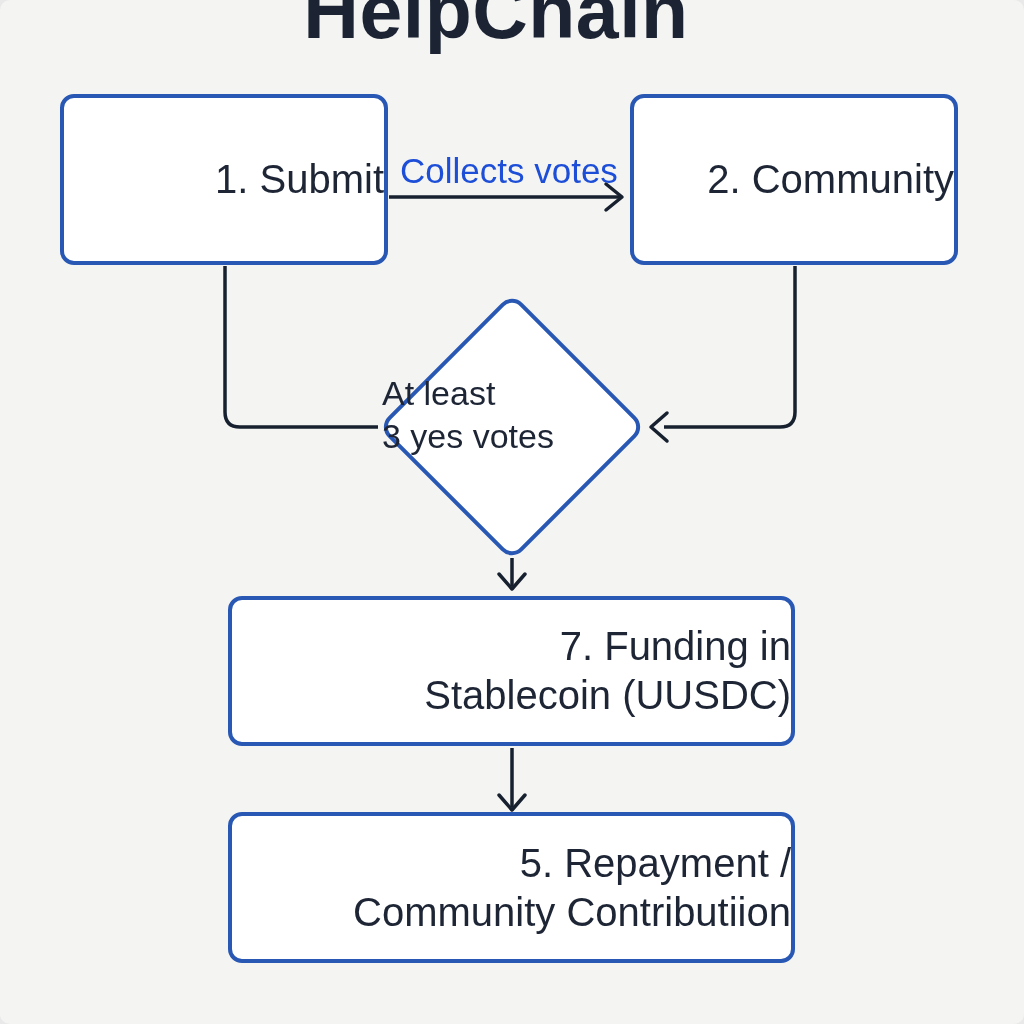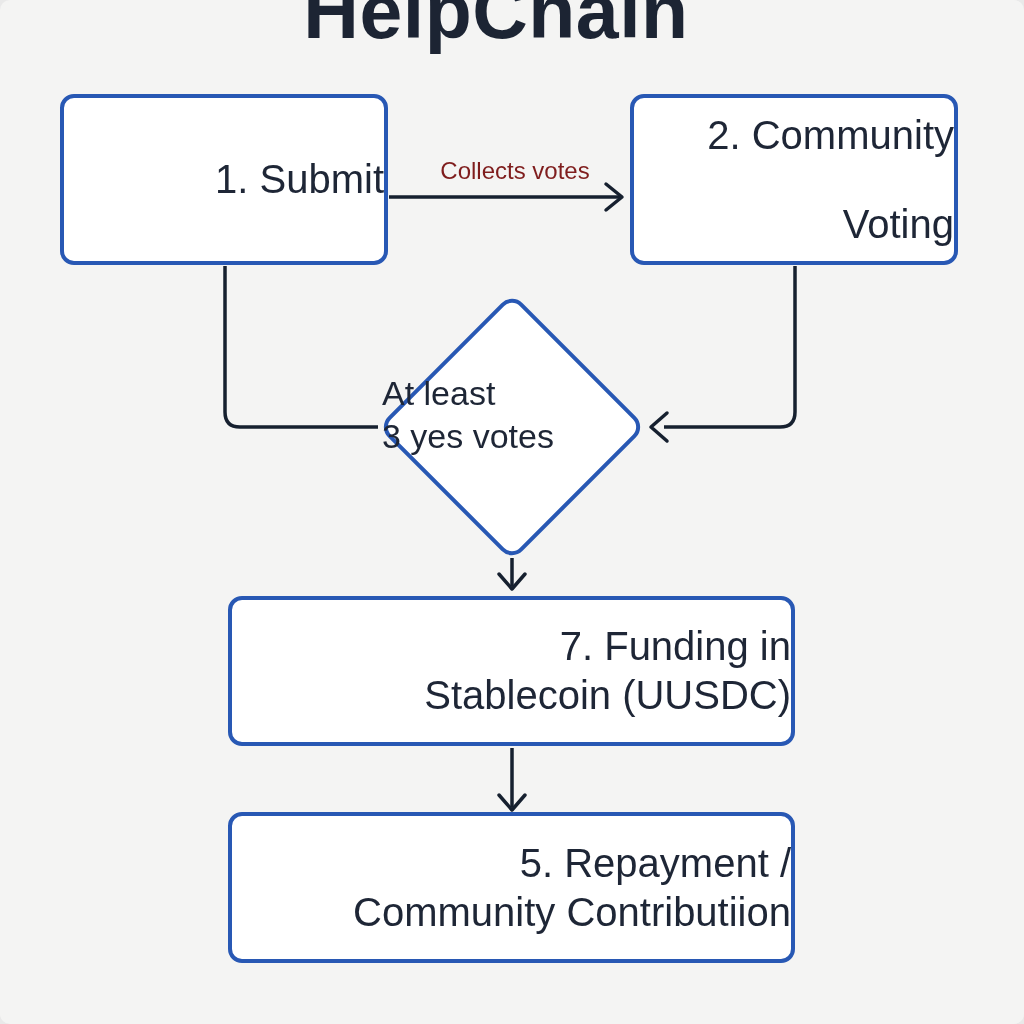--- a/index.html
+++ b/index.html
@@ -65,25 +65,24 @@
     font-size: 34px;
     line-height: 43px;
     font-weight: 500;
     color: #1e2636;
   }
   .edge-label {
     position: absolute;
     left: 400px;
     top: 156px;
     width: 230px;
-    text-align: center;
-    font-size: 24px;
+    font-size: 35px;
     line-height: 30px;
     font-weight: 500;
-    color: #7f1d1d;
+    color: #1d4ed8;
   }
 </style>
 </head>
 <body>
 
 <div class="stage">
 
   <h1 class="title">HelpChain</h1>
 
   <svg class="wires" viewBox="0 0 1024 1024" fill="none" stroke="#16202f" stroke-width="3.5">
@@ -116,21 +115,20 @@
   </svg>
 
   <div class="edge-label">Collects votes</div>
 
   <div class="node node-submit">
     <div>1. Submit</div>
   </div>
 
   <div class="node node-voting">
     <div>2. Community</div>
-    <div>Voting</div>
   </div>
 
   <div class="diamond-label">
     <div>At least</div>
     <div>3 yes votes</div>
   </div>
 
   <div class="node node-funding">
     <div>7. Funding in</div>
     <div>Stablecoin (UUSDC)</div>

